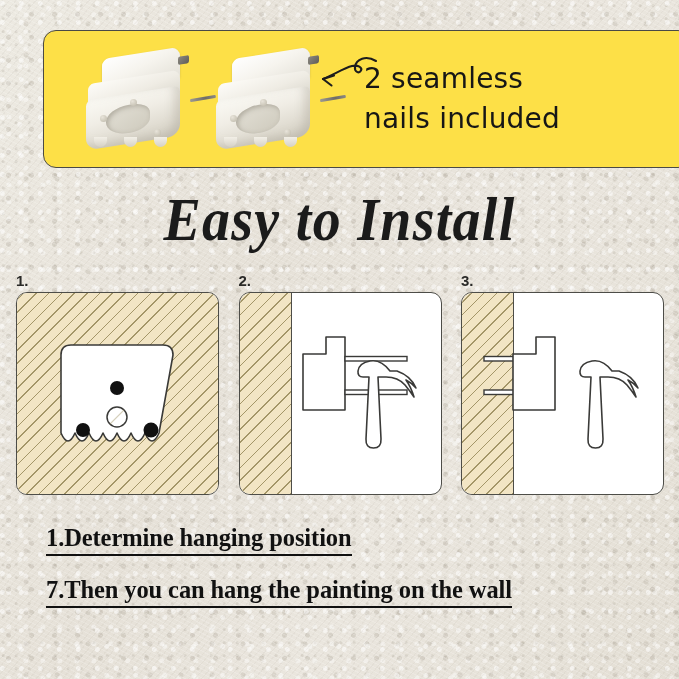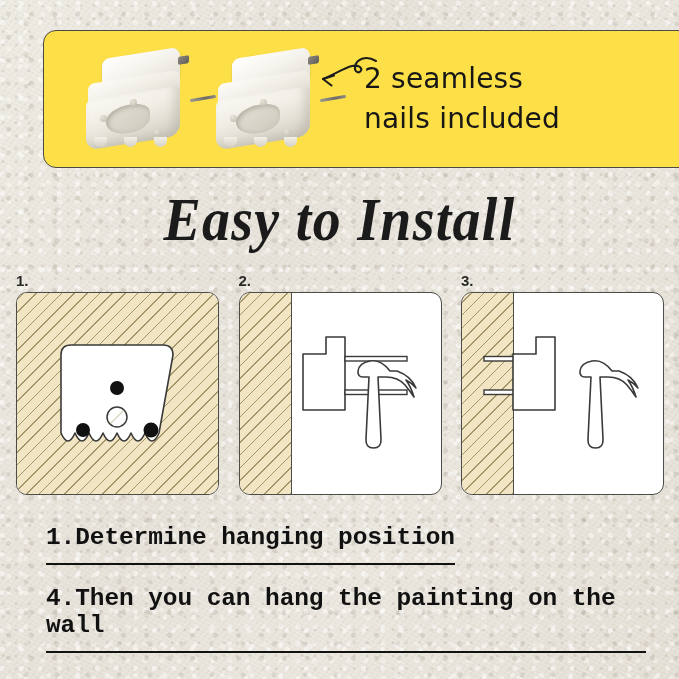--- a/index.html
+++ b/index.html
@@ -185,25 +185,25 @@
   #instructions {
     left: 46px;
     top: 524px;
     width: 600px;
   }
   .instr-line {
     font-size: 24.5px;
     font-weight: bold;
     color: #111111;
     border-bottom: 2.6px solid #111111;
-    padding-bottom: 12px;
+    padding-bottom: 2px;
     margin-bottom: 20px;
     display: inline-block;
     letter-spacing: -.1px;
-    font-family: Liberation Mono, monospace;
+    font-family: Liberation Serif, serif;
   }
   .instr-row { display: block; }
 </style>
 </head>
 <body>
 
 <div id="page-bg"></div>
 <div id="page-grain"></div>
 
 <div class="layer" id="nails-card">
@@ -309,15 +309,15 @@
       </svg>
     </div>
   </div>
 </div>
 
 <div class="layer" id="instructions">
   <div class="instr-row">
     <span class="instr-line">1.Determine hanging position</span>
   </div>
   <div class="instr-row">
-    <span class="instr-line">4.Then you can hang the painting on the wall</span>
+    <span class="instr-line">7.Then you can hang the painting on the wall</span>
   </div>
 </div>
 
 </body></html>

